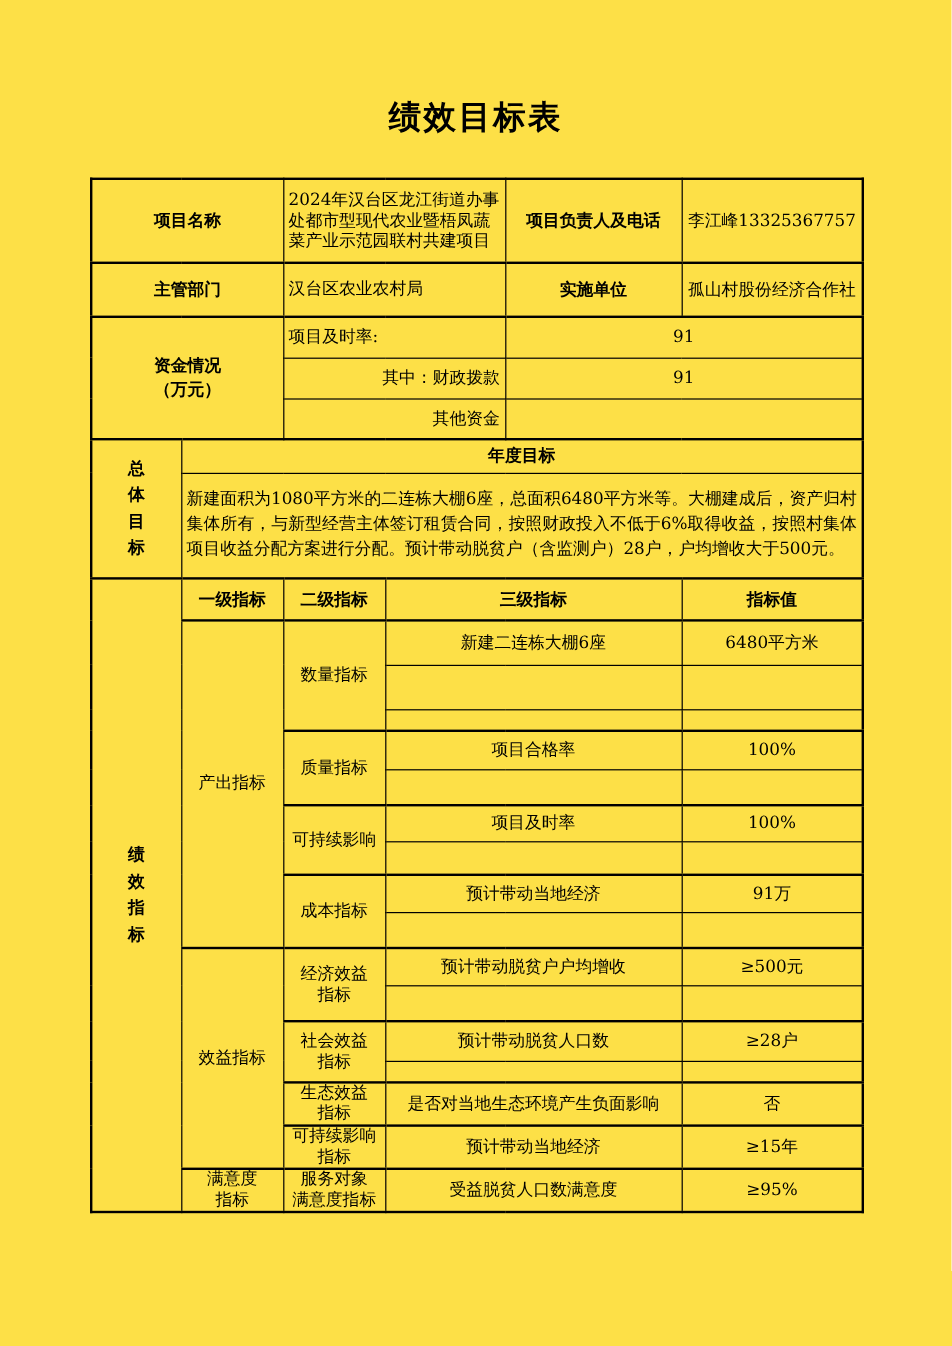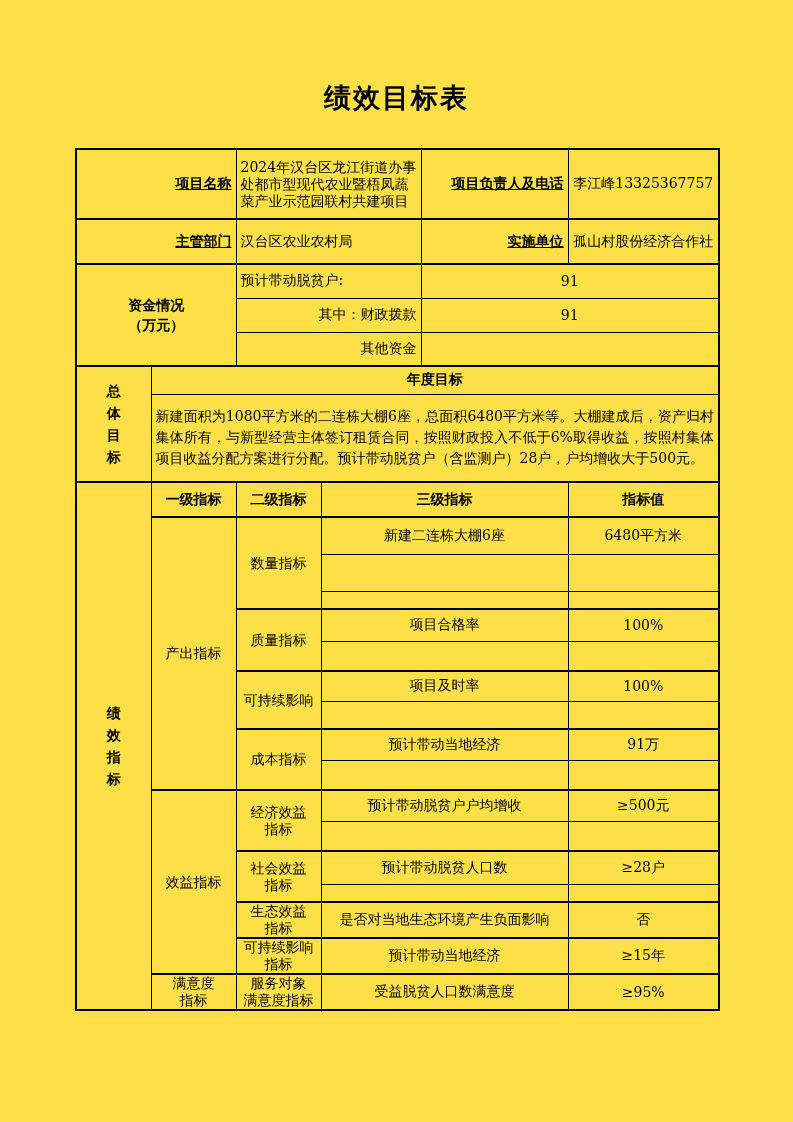--- a/index.html
+++ b/index.html
@@ -37,21 +37,21 @@
     border: 2px solid #000;
   }
   table.main td {
     border: 1px solid #000;
     padding: 0 4px;
     font-size: 14px;
     vertical-align: middle;
     word-break: break-all;
   }
   tr.sep td { border-top-width: 2px; }
-  .lbl { font-weight: bold; text-align: right; font-size: 15px; text-decoration: underline; }
+  .lbl { font-weight: bold; text-align: center; font-size: 15px; }
   .val-left { text-align: left; font-size: 15px; line-height: 17px; padding: 2px 5px; }
   .center { text-align: center; }
   .nowrap { white-space: nowrap; font-size: 13.5px; padding: 0 2px; }
   .fund-label { font-weight: bold; text-align: center; font-size: 15px; white-space: pre-line; line-height: 20px; }
   .fund-left { text-align: left; font-size: 14.5px; padding-left: 6px; }
   .fund-right { text-align: right; font-size: 14.5px; padding-right: 3px; }
   .hdr { font-weight: bold; text-align: center; font-size: 15px; font-family: Liberation Serif, serif; }
   .goal {
     text-align: justify;
     font-size: 14.5px;
@@ -90,21 +90,21 @@
       <tr class="sep" style="height:45px">
         <td colspan="2" class="lbl">主管部门</td>
         <td colspan="2" class="val-left">汉台区农业农村局</td>
         <td class="lbl">实施单位</td>
         <td class="center nowrap">孤山村股份经济合作社</td>
       </tr>
 
       <tr class="sep" style="height:34px">
         <td colspan="2" rowspan="3" class="fund-label">资金情况
 （万元）</td>
-        <td colspan="2" class="fund-left">预计带动脱贫户:</td>
+        <td colspan="2" class="fund-left">项目及时率:</td>
         <td colspan="2" class="center">91</td>
       </tr>
       <tr style="height:34px">
         <td colspan="2" class="fund-right">其中：财政拨款</td>
         <td colspan="2" class="center">91</td>
       </tr>
       <tr style="height:34px">
         <td colspan="2" class="fund-right">其他资金</td>
         <td colspan="2" class="center"></td>
       </tr>

